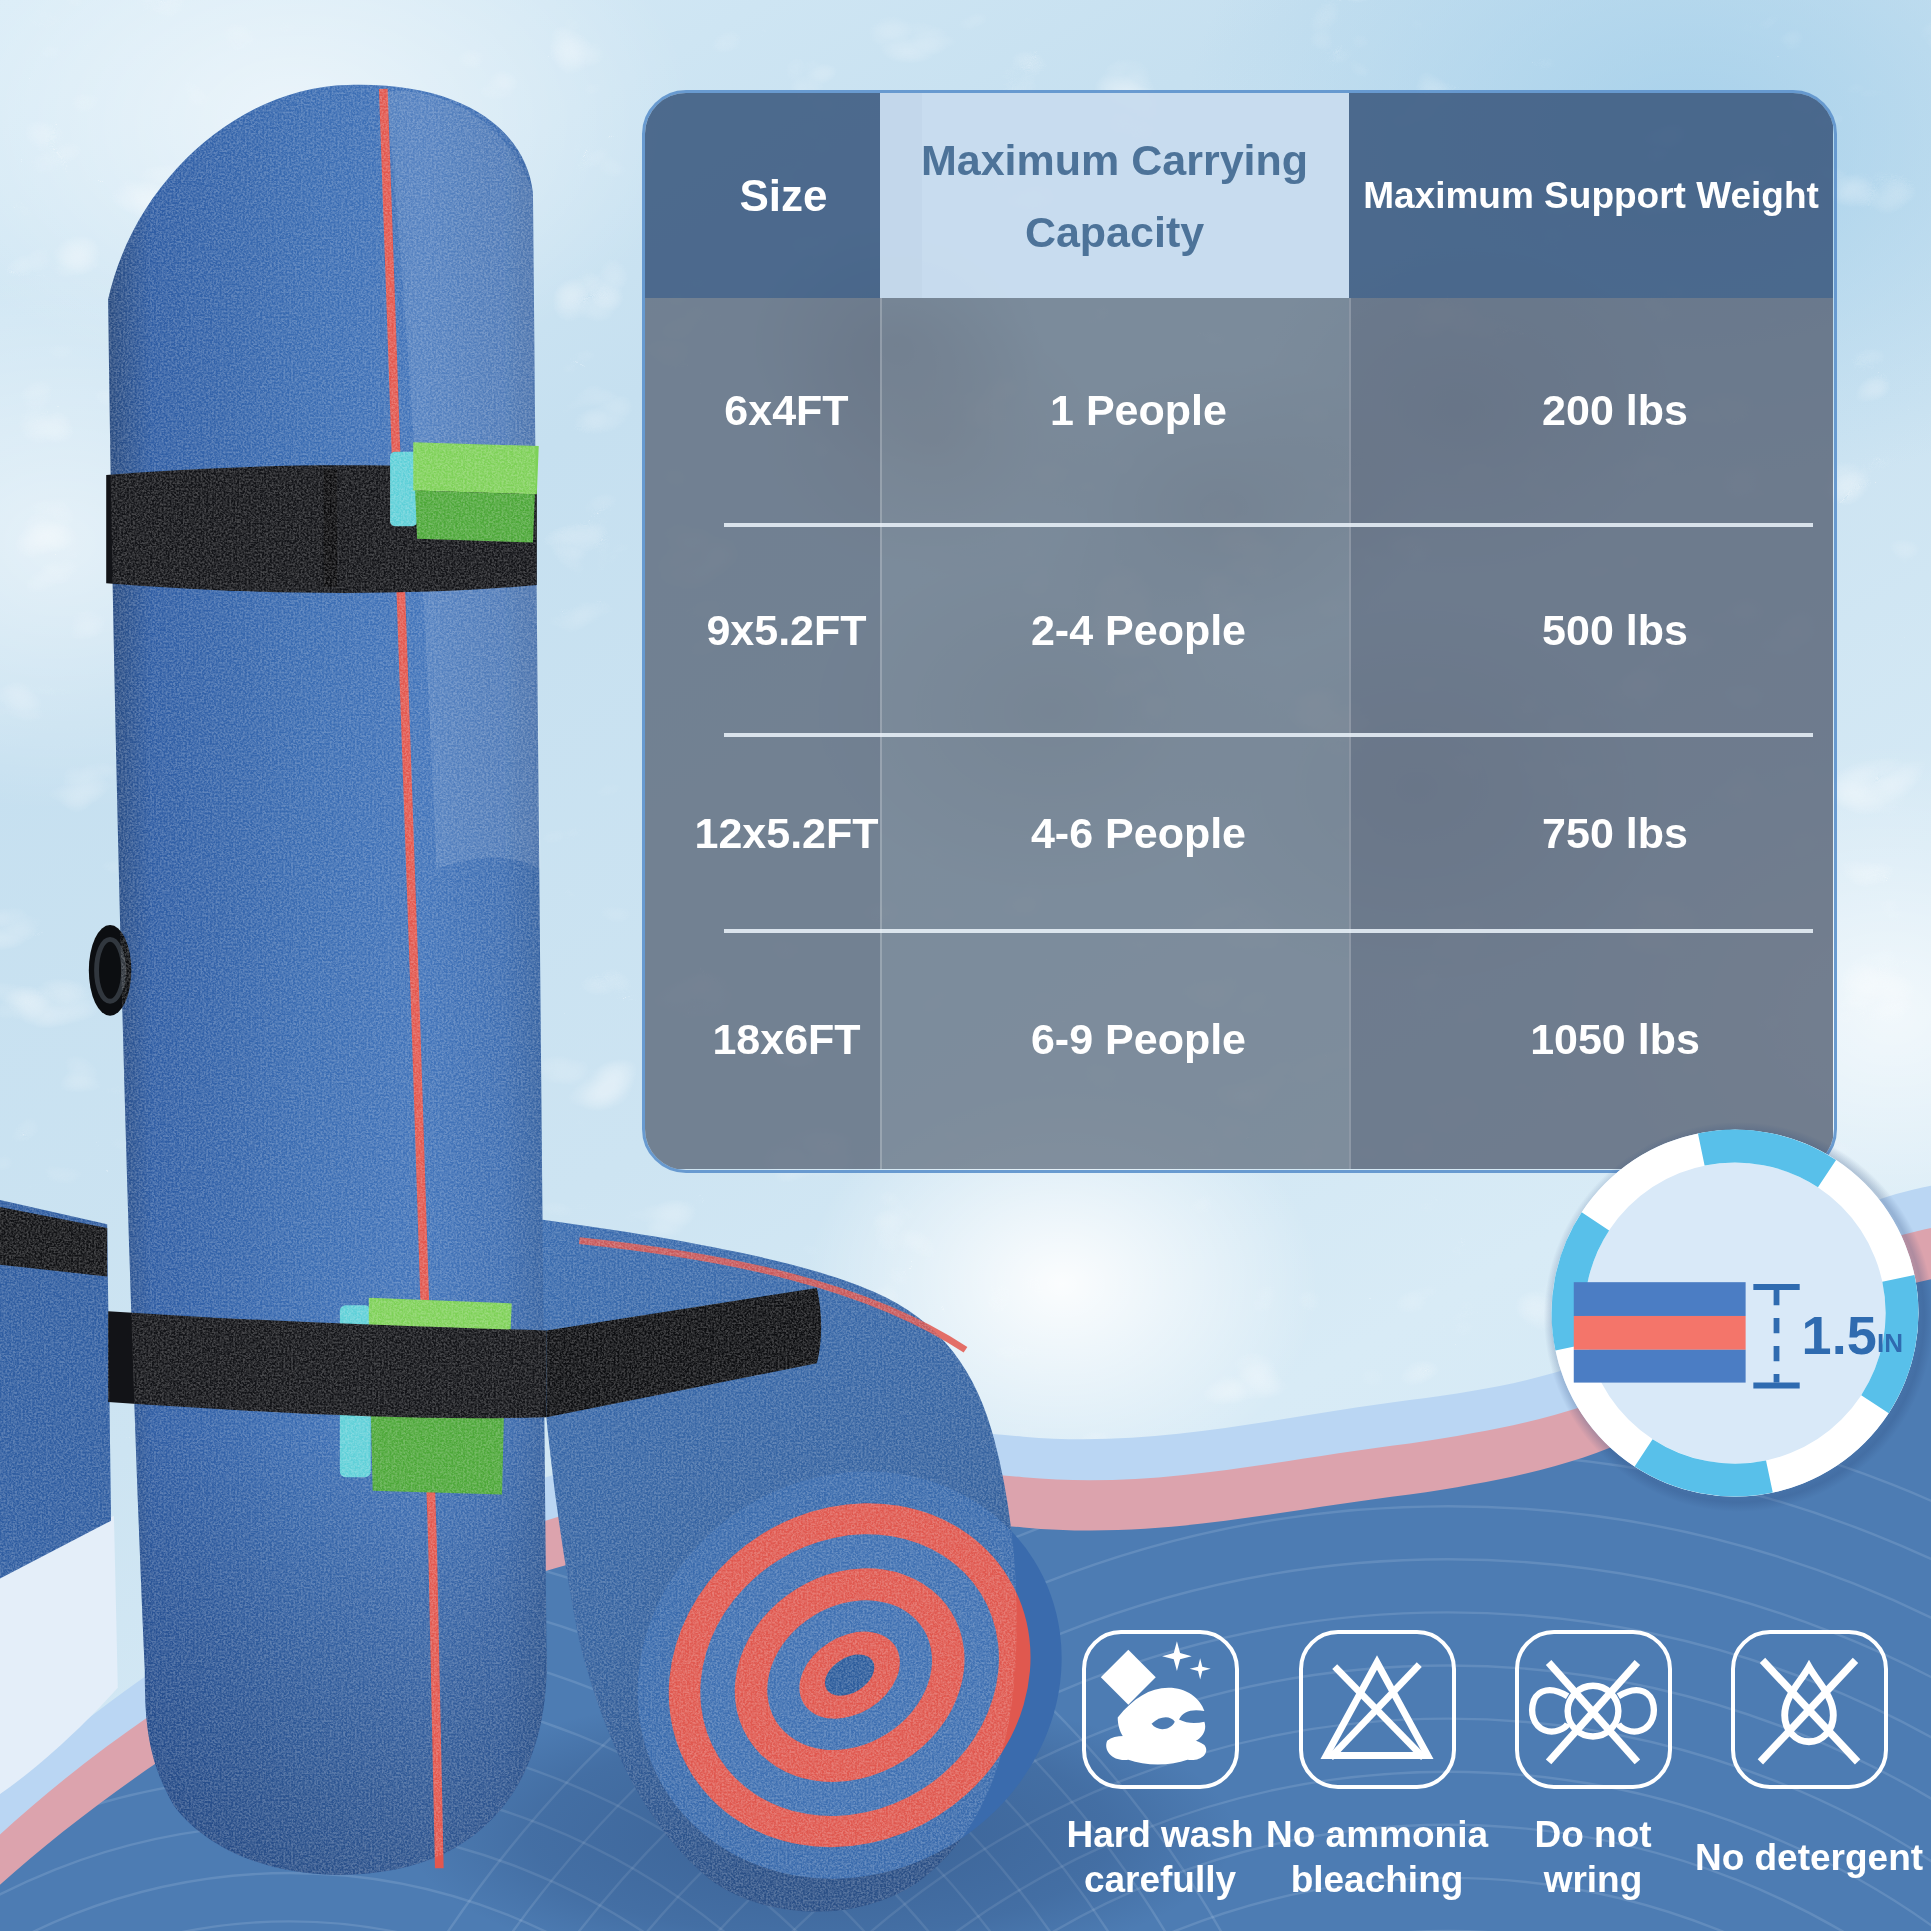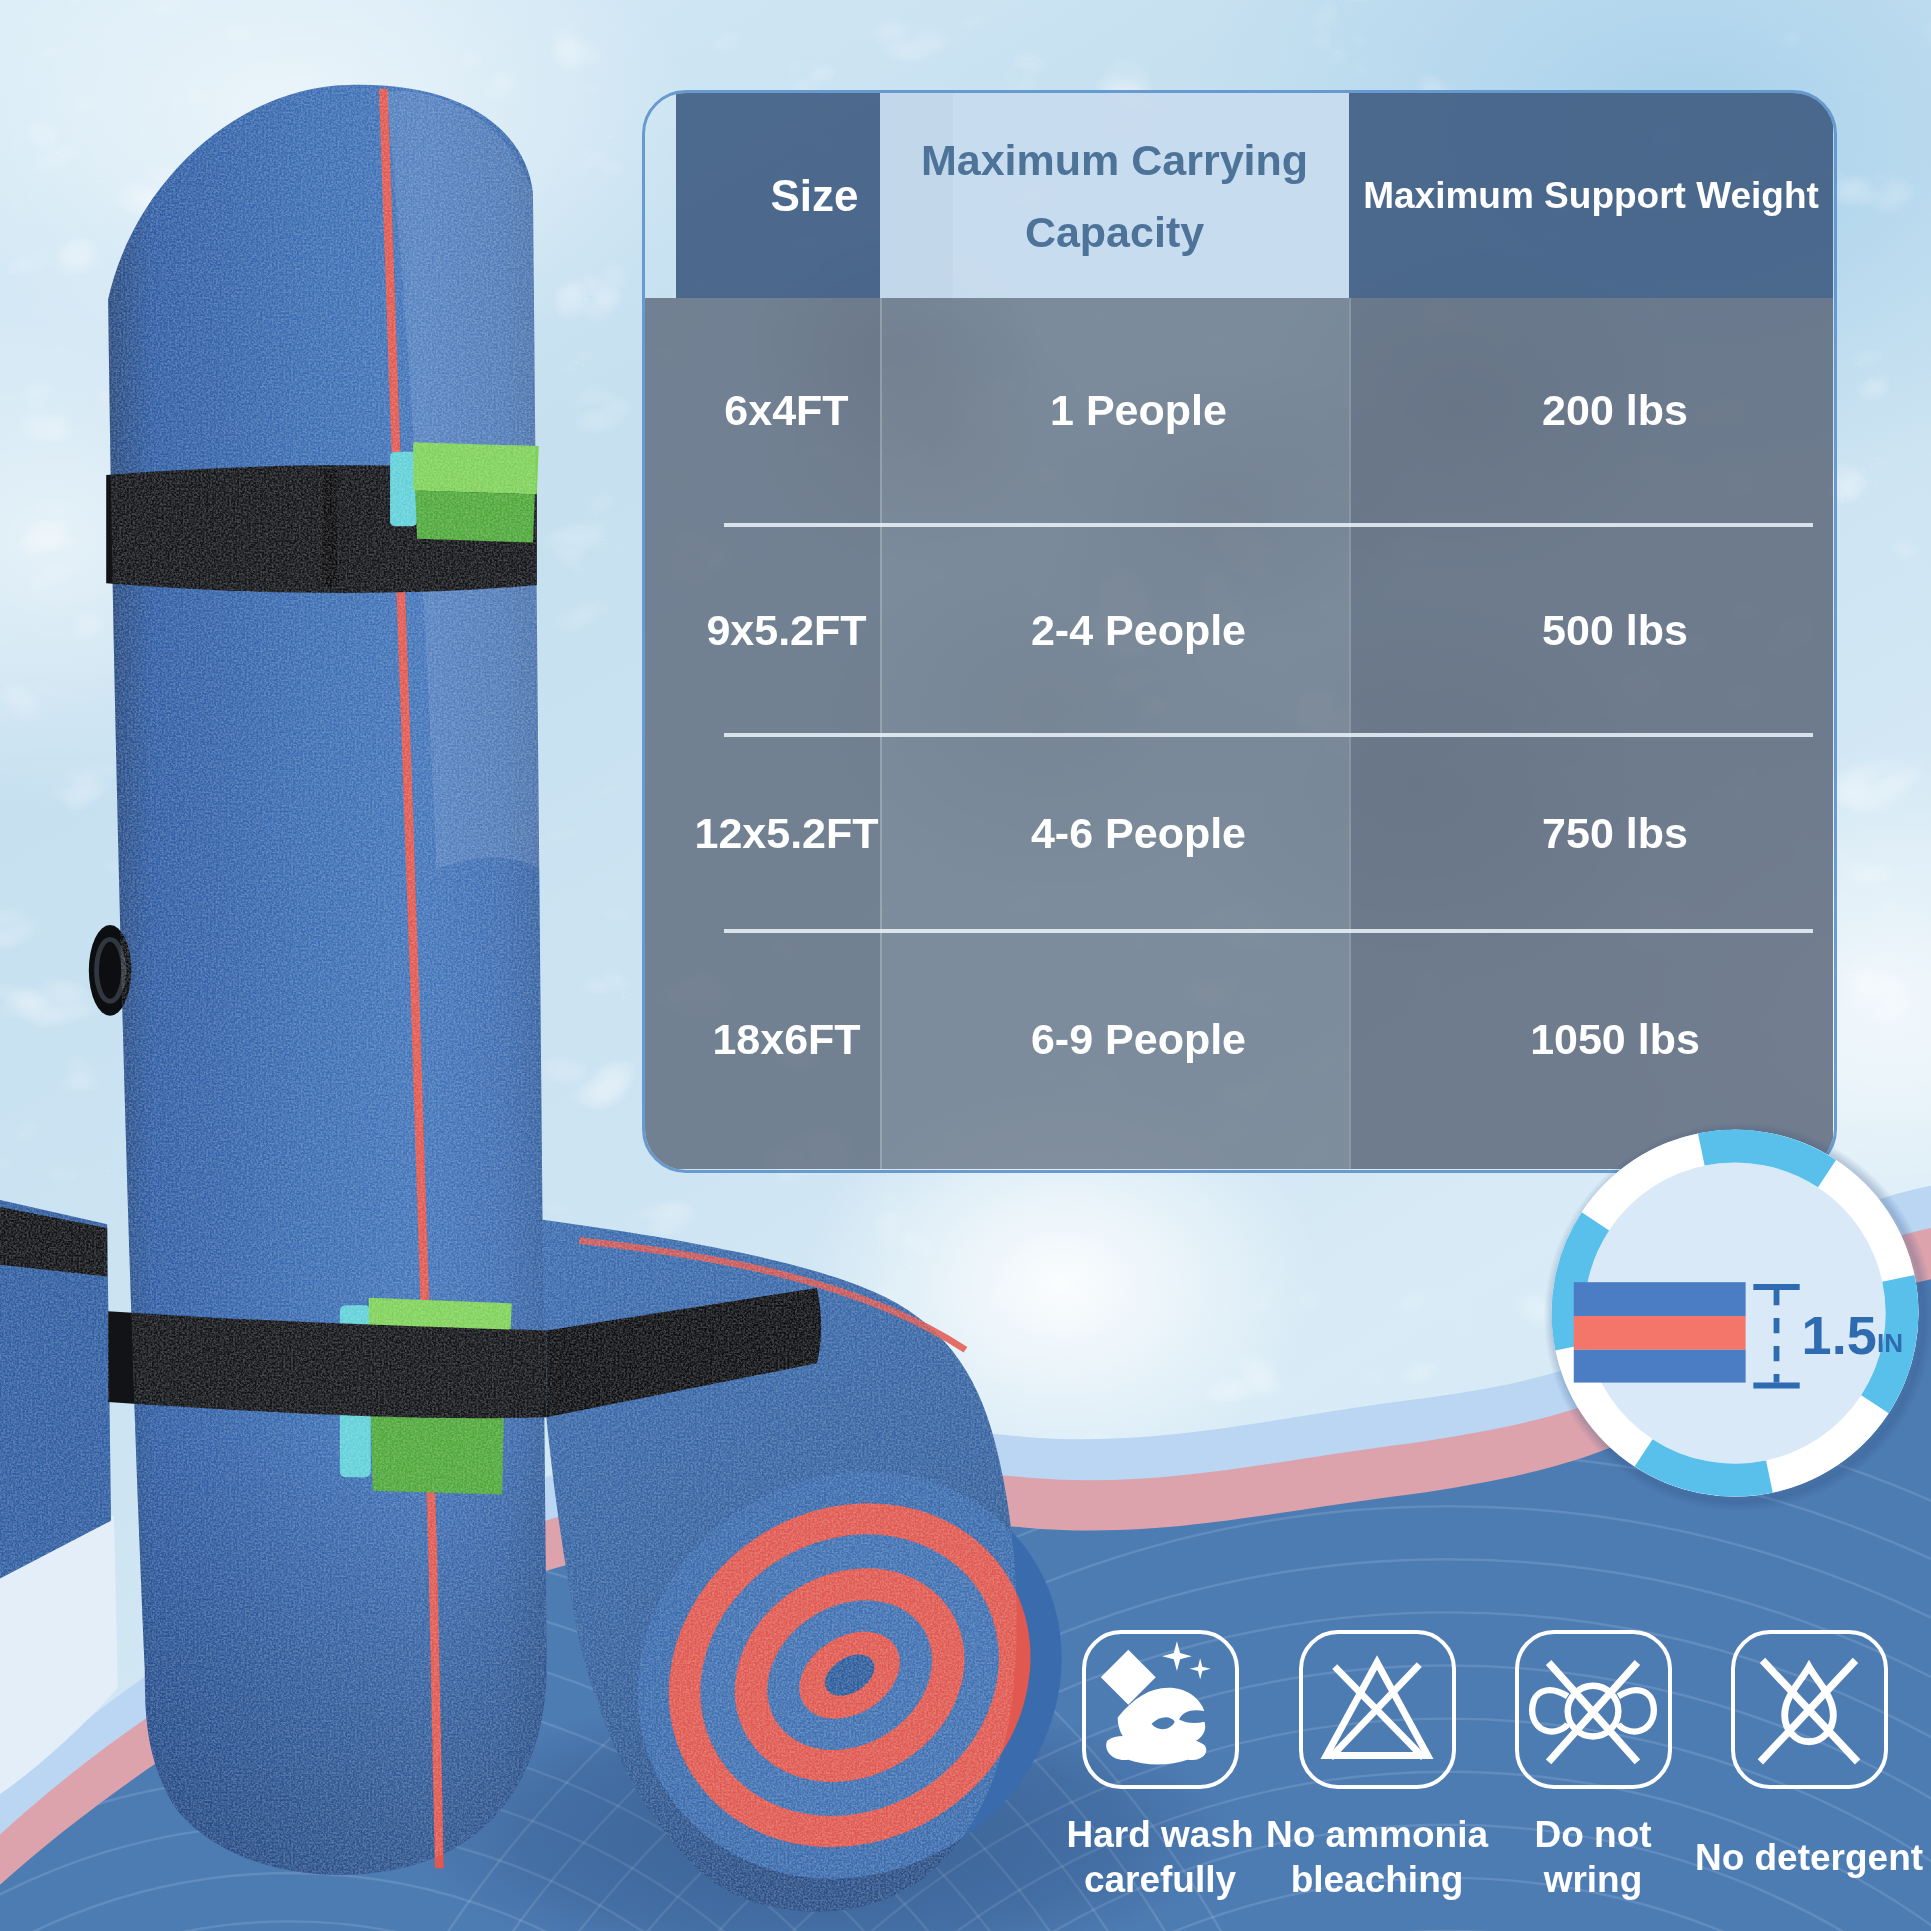--- a/index.html
+++ b/index.html
@@ -12,21 +12,21 @@
       radial-gradient(579px 386px at 290px 116px, rgba(255,255,255,.55), transparent 70%),
       radial-gradient(676px 483px at 1690px 135px, rgba(160,205,233,.8), transparent 75%),
       radial-gradient(483px 386px at 58px 541px, rgba(255,255,255,.5), transparent 70%),
       linear-gradient(150deg,#d9ecf7 0%,#c6e0f0 25%,#cde4f2 50%,#d8ebf6 70%,#cfe6f3 100%);}
   svg{position:absolute;left:0;top:0;}
   
   .tbl{left:642px;top:90px;width:1195px;height:1083px;border:3.9px solid rgba(98,150,205,.95);
        border-radius:44px;box-sizing:border-box;overflow:hidden;}
   .tbl .hd{position:absolute;top:0;height:205px;display:flex;align-items:center;justify-content:center;
        text-align:center;font-weight:bold;}
-  .hd1{left:0;width:277px;background:rgba(62,92,130,.90);color:#fff;font-size:44px;margin-left:31px;}
+  .hd1{left:0;width:277px;background:rgba(62,92,130,.90);color:#fff;font-size:44px;}
   .hd2{left:235px;width:469px;background:rgba(200,220,238,.96);color:#4d7399;font-size:43px;line-height:72px;}
   .hd3{left:704px;width:484px;background:rgba(62,92,130,.90);color:#fff;font-size:37px;line-height:54px;}
   .bcol{position:absolute;top:205px;height:871px;}
   .bcol1{left:0;width:235px;background:rgba(96,110,128,.84);}
   .bcol2{left:235px;width:469px;background:rgba(104,117,134,.80);}
   .bcol3{left:704px;width:484px;background:rgba(90,103,121,.84);}
   .photo{position:absolute;left:0;top:0;width:1188px;height:1076px;opacity:.5;
     background:
       radial-gradient(212px 174px at 251px 251px, rgba(60,50,65,.55), transparent 70%),
       radial-gradient(290px 212px at 579px 415px, rgba(70,55,65,.5), transparent 70%),

